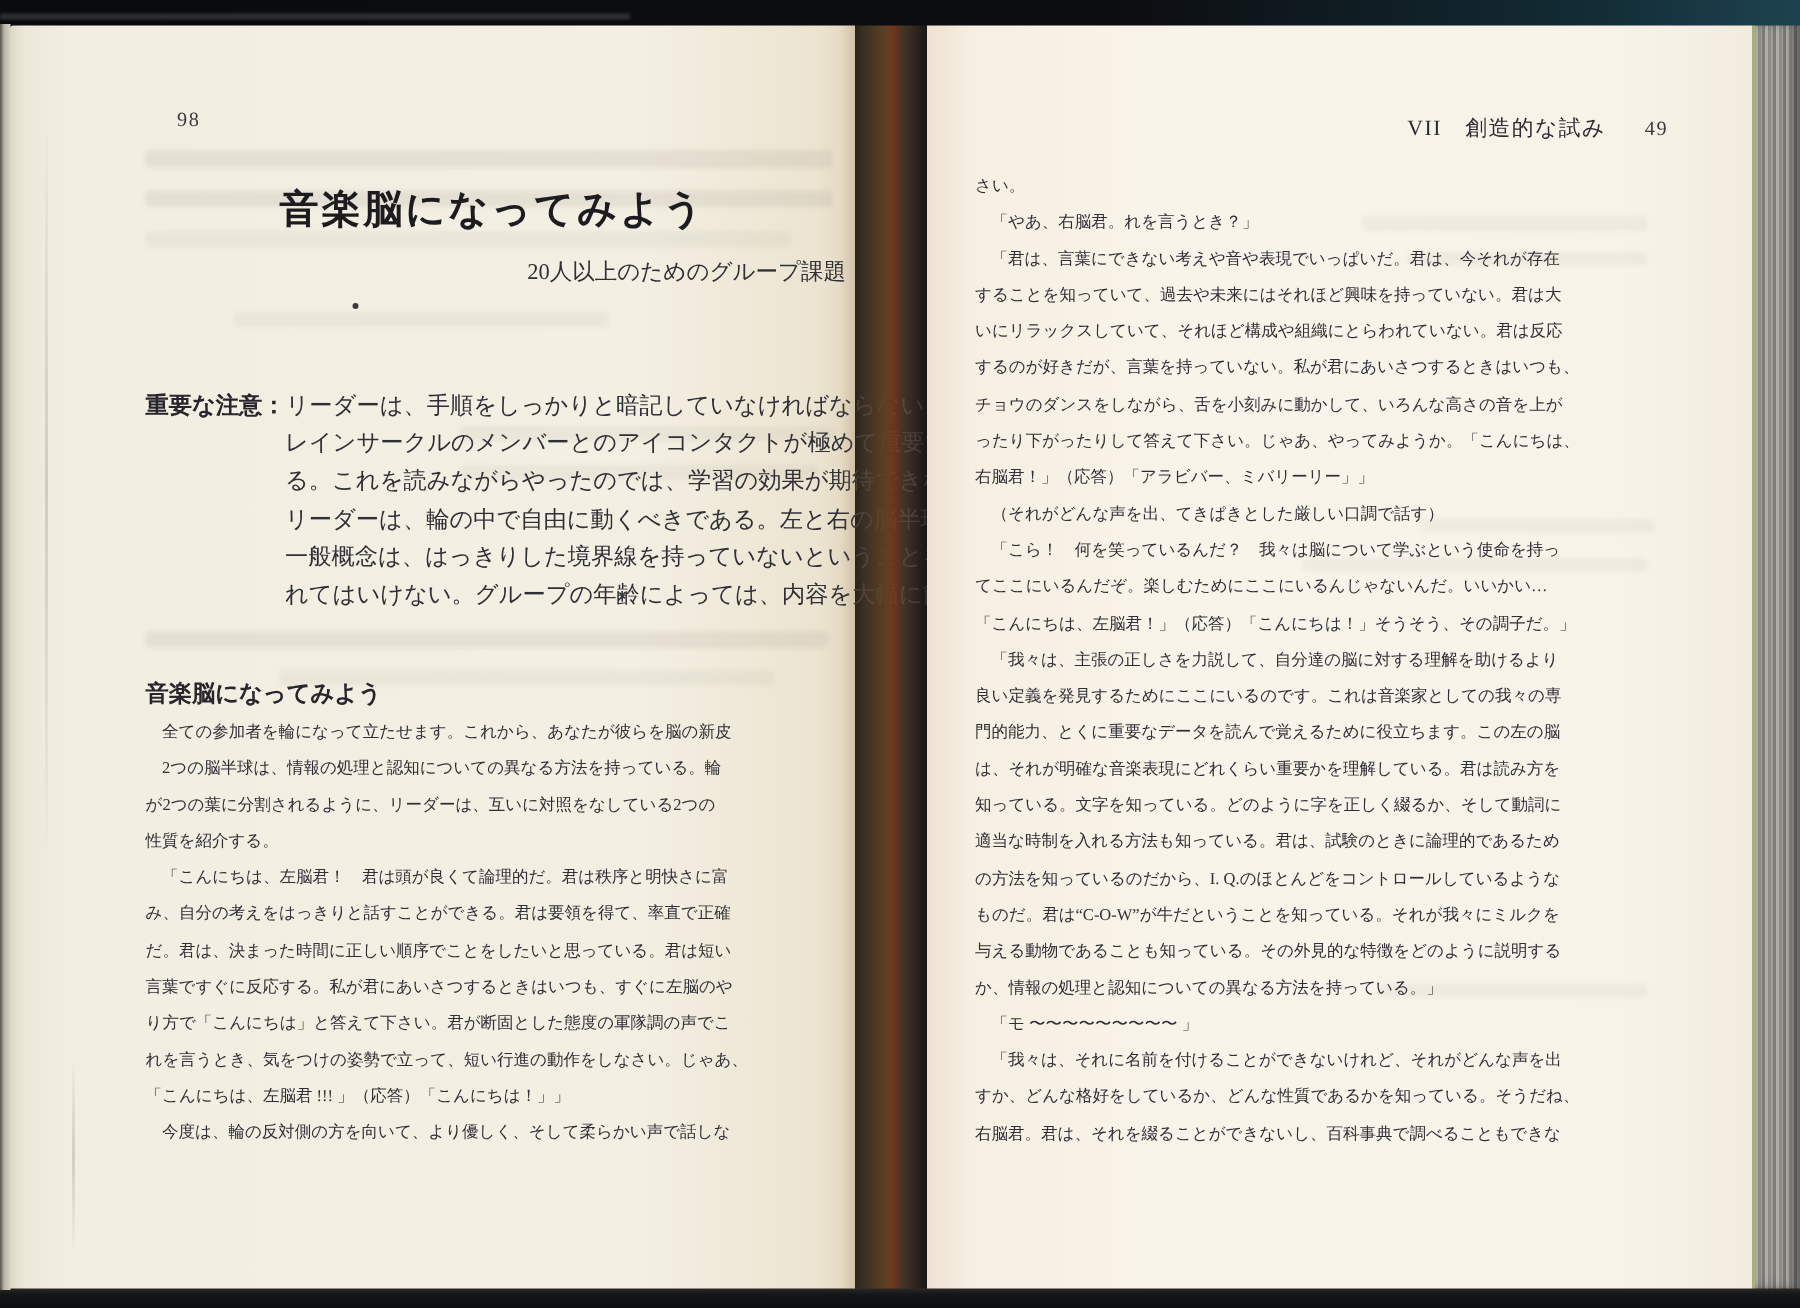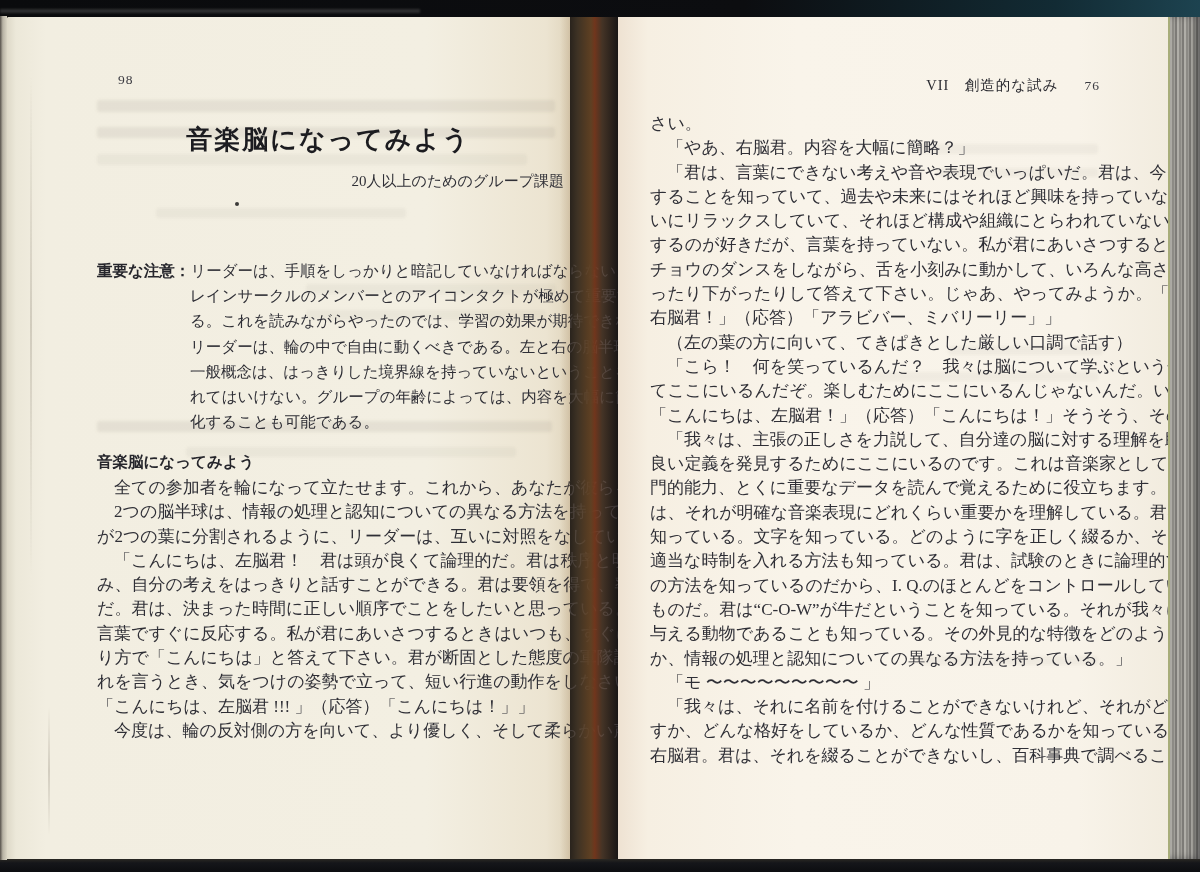--- a/index.html
+++ b/index.html
@@ -69,25 +69,25 @@
     font-family:"Liberation Sans","DejaVu Sans",sans-serif;
     font-weight:700;font-size:15.5px;color:#26262c;white-space:pre;
   }
   .note{position:absolute;left:91px;width:470px;font-size:15.5px;}
   .note .line{line-height:25.2px;}
   .note-label{
     font-family:Liberation Sans, sans-serif;
     font-weight:700;color:#26262c;text-align:right;
   }
   .note-rest .line{margin-left:93px;}
-  .bodylines{position:absolute;font-size:17px;}
+  .bodylines{position:absolute;font-size:11px;}
   .bodylines .line{line-height:24.3px;}
   .line{white-space:pre;color:#2f2f36;}
   .running-header{
-    position:absolute;top:60px;left:24px;width:458px;
+    position:absolute;top:60px;left:36px;width:458px;
     display:flex;justify-content:flex-end;align-items:baseline;gap:26px;
     font-size:14.5px;color:#2b2b31;
   }
   .running-header .rh-title{letter-spacing:1px;white-space:pre;}
   
   .ghost{position:absolute;background:rgba(105,95,85,.10);filter:blur(1.6px);border-radius:3px;}
   .ghost.weak{background:rgba(105,95,85,.06);}
   .speck{position:absolute;width:4px;height:4px;border-radius:50%;background:#3c3a38;}
   .crease{
     position:absolute;width:2px;background:linear-gradient(180deg,rgba(120,110,95,0),rgba(120,110,95,.25),rgba(120,110,95,0));
@@ -119,66 +119,66 @@
     <div class="caption" style="top:156px;">20人以上のためのグループ課題</div>
 
     <div class="note" style="top:242px;">
       <div class="line"><span class="note-label">重要な注意：</span><span>リーダーは、手順をしっかりと暗記していなければならない。ブ</span></div>
       <div class="note-rest">
           <div class="line">レインサークルのメンバーとのアイコンタクトが極めて重要であ</div>
           <div class="line">る。これを読みながらやったのでは、学習の効果が期待できない。</div>
           <div class="line">リーダーは、輪の中で自由に動くべきである。左と右の脳半球の</div>
           <div class="line">一般概念は、はっきりした境界線を持っていないということを忘</div>
           <div class="line">れてはいけない。グループの年齢によっては、内容を大幅に簡略</div>
-          <div class="line">化することも可能である。</div>
         </div>
     </div>
 
     <div class="heading" style="top:436px;">音楽脳になってみよう</div>
 
     <div class="bodylines" style="left:91px;top:460px;width:472px;">
         <div class="line">　全ての参加者を輪になって立たせます。これから、あなたが彼らを脳の新皮</div>
         <div class="line">　2つの脳半球は、情報の処理と認知についての異なる方法を持っている。輪</div>
         <div class="line">が2つの葉に分割されるように、リーダーは、互いに対照をなしている2つの</div>
+        <div class="line">性質を紹介する。</div>
         <div class="line">　「こんにちは、左脳君！　君は頭が良くて論理的だ。君は秩序と明快さに富</div>
         <div class="line">み、自分の考えをはっきりと話すことができる。君は要領を得て、率直で正確</div>
         <div class="line">だ。君は、決まった時間に正しい順序でことをしたいと思っている。君は短い</div>
         <div class="line">言葉ですぐに反応する。私が君にあいさつするときはいつも、すぐに左脳のや</div>
         <div class="line">り方で「こんにちは」と答えて下さい。君が断固とした態度の軍隊調の声でこ</div>
         <div class="line">れを言うとき、気をつけの姿勢で立って、短い行進の動作をしなさい。じゃあ、</div>
         <div class="line">「こんにちは、左脳君 !!! 」（応答）「こんにちは！」」</div>
         <div class="line">　今度は、輪の反対側の方を向いて、より優しく、そして柔らかい声で話しな</div>
       </div>
   </div>
 
   <div class="gutter"></div>
 
   <div class="page page-right">
     <div class="running-header">
       <span class="rh-title">VII　創造的な試み</span>
-      <span class="pageno" style="position:static;">76</span>
+      <span class="pageno" style="position:static;">49</span>
     </div>
 
     <div class="ghost weak" style="left:290px;top:128px;width:190px;height:10px;"></div>
     <div class="ghost weak" style="left:320px;top:152px;width:160px;height:9px;"></div>
     <div class="ghost weak" style="left:330px;top:330px;width:155px;height:9px;"></div>
     <div class="ghost weak" style="left:250px;top:356px;width:230px;height:9px;"></div>
     <div class="ghost weak" style="left:300px;top:640px;width:180px;height:9px;"></div>
 
     <div class="bodylines" style="left:32px;top:96px;width:478px;">
         <div class="line">さい。</div>
-        <div class="line">　「やあ、右脳君。内容を大幅に簡略？」</div>
+        <div class="line">　「やあ、右脳君。れを言うとき？」</div>
         <div class="line">　「君は、言葉にできない考えや音や表現でいっぱいだ。君は、今それが存在</div>
         <div class="line">することを知っていて、過去や未来にはそれほど興味を持っていない。君は大</div>
         <div class="line">いにリラックスしていて、それほど構成や組織にとらわれていない。君は反応</div>
         <div class="line">するのが好きだが、言葉を持っていない。私が君にあいさつするときはいつも、</div>
         <div class="line">チョウのダンスをしながら、舌を小刻みに動かして、いろんな高さの音を上が</div>
         <div class="line">ったり下がったりして答えて下さい。じゃあ、やってみようか。「こんにちは、</div>
         <div class="line">右脳君！」（応答）「アラビバー、ミバリーリー」」</div>
-        <div class="line">　（左の葉の方に向いて、てきぱきとした厳しい口調で話す）</div>
+        <div class="line">　（それがどんな声を出、てきぱきとした厳しい口調で話す）</div>
         <div class="line">　「こら！　何を笑っているんだ？　我々は脳について学ぶという使命を持っ</div>
         <div class="line">てここにいるんだぞ。楽しむためにここにいるんじゃないんだ。いいかい…</div>
         <div class="line">「こんにちは、左脳君！」（応答）「こんにちは！」そうそう、その調子だ。」</div>
         <div class="line">　「我々は、主張の正しさを力説して、自分達の脳に対する理解を助けるより</div>
         <div class="line">良い定義を発見するためにここにいるのです。これは音楽家としての我々の専</div>
         <div class="line">門的能力、とくに重要なデータを読んで覚えるために役立ちます。この左の脳</div>
         <div class="line">は、それが明確な音楽表現にどれくらい重要かを理解している。君は読み方を</div>
         <div class="line">知っている。文字を知っている。どのように字を正しく綴るか、そして動詞に</div>
         <div class="line">適当な時制を入れる方法も知っている。君は、試験のときに論理的であるため</div>
         <div class="line">の方法を知っているのだから、I. Q.のほとんどをコントロールしているような</div>

